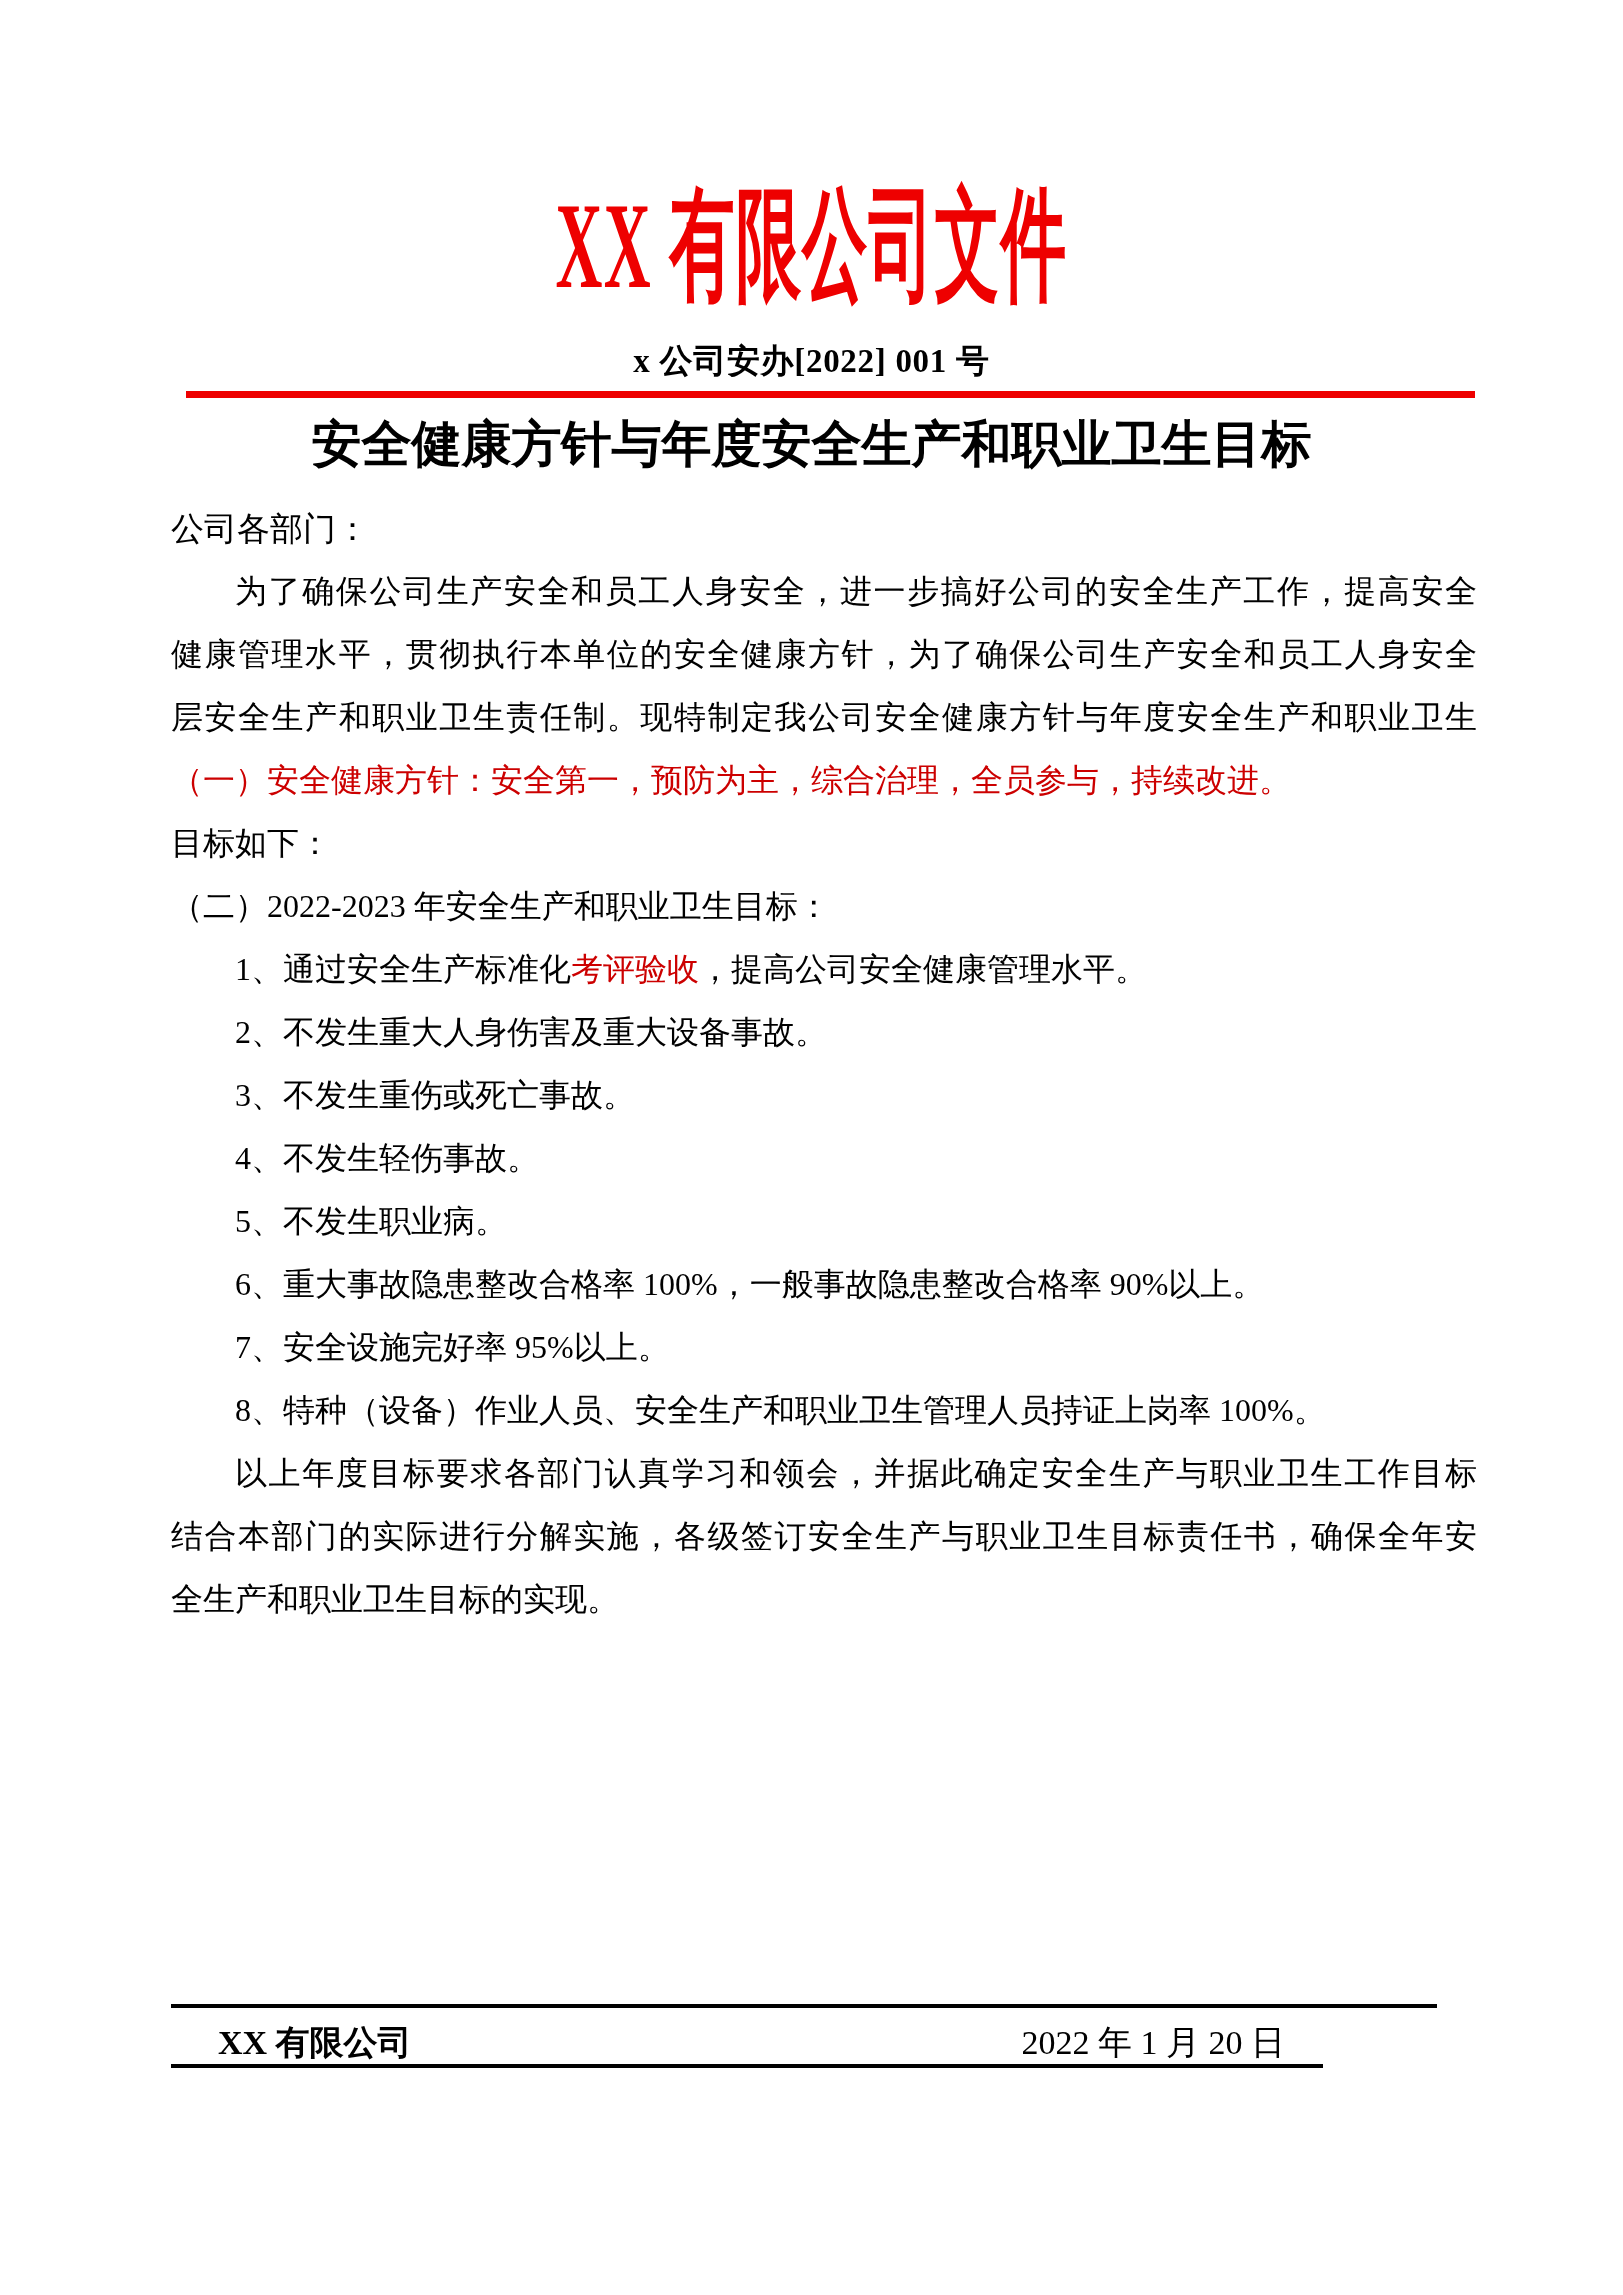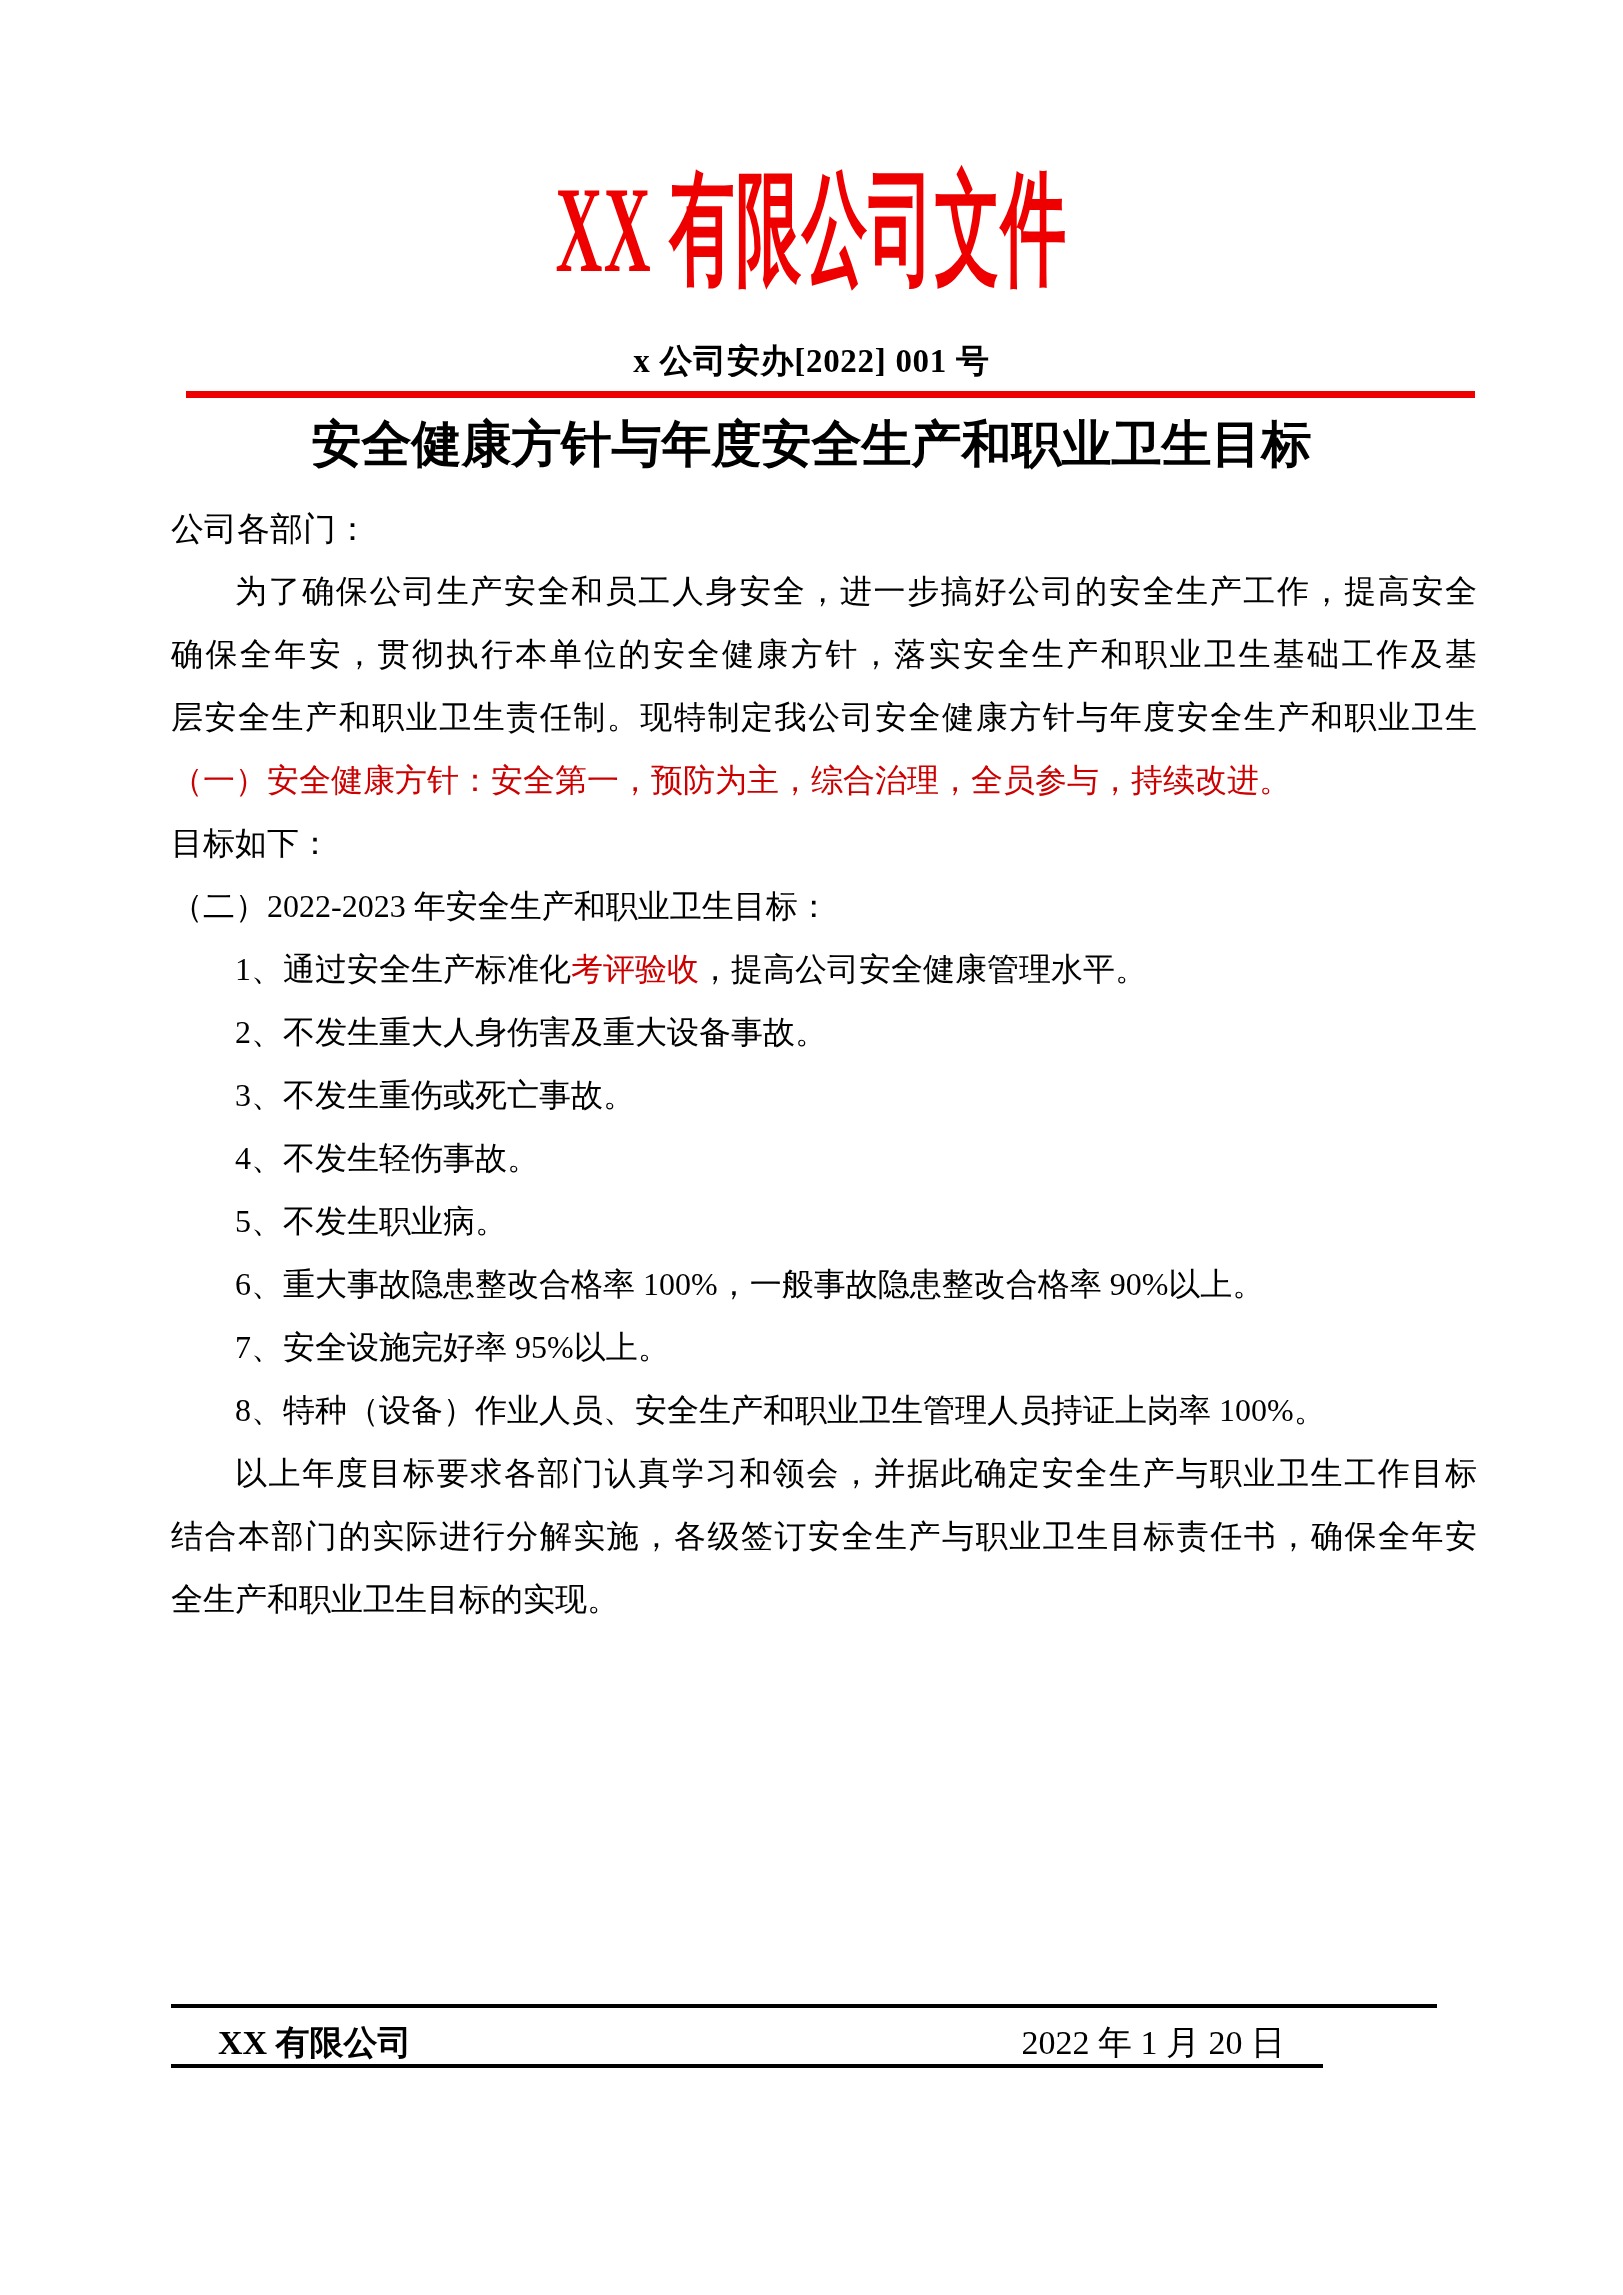--- a/index.html
+++ b/index.html
@@ -9,21 +9,21 @@
     width: 1623px;
     height: 2295px;
     background: #ffffff;
     color: #000000;
     font-family: "Liberation Serif", "DejaVu Serif", serif;
     overflow: hidden;
   }
   
   .letterhead {
     position: absolute;
-    top: 168px; left: 0; width: 100%;
+    top: 184px; left: 0; width: 100%;
     text-align: center;
     line-height: 65px;
   }
   .letterhead-text {
     display: inline-block;
     font-size: 65px;
     font-weight: bold;
     color: var(--red-accent, #ee0000);
     transform: scaleY(1.9);
     transform-origin: top center;
@@ -122,21 +122,21 @@
   <div class="doc-number">x 公司安办[2022] 001 号</div>
 
   <div class="red-rule"></div>
 
   <div class="doc-title">安全健康方针与年度安全生产和职业卫生目标</div>
 
   <div class="salutation">公司各部门：</div>
 
   <div class="body-block">
     <div class="line jfull indent">为了确保公司生产安全和员工人身安全，进一步搞好公司的安全生产工作，提高安全</div>
-    <div class="line jfull">确保全年安，贯彻执行本单位的安全健康方针，落实安全生产和职业卫生基础工作及基</div>
+    <div class="line jfull">健康管理水平，贯彻执行本单位的安全健康方针，为了确保公司生产安全和员工人身安全</div>
     <div class="line jfull">层安全生产和职业卫生责任制。现特制定我公司安全健康方针与年度安全生产和职业卫生</div>
     <div class="line red-text">（一）安全健康方针：安全第一，预防为主，综合治理，全员参与，持续改进。</div>
 
     <div class="line">目标如下：</div>
 
     <div class="line">（二）2022-2023 年安全生产和职业卫生目标：</div>
 
     <div class="line indent">
       <span>1、通过安全生产标准化</span><span class="red-text">考评验收</span><span>，提高公司安全健康管理水平。</span>
     </div>

